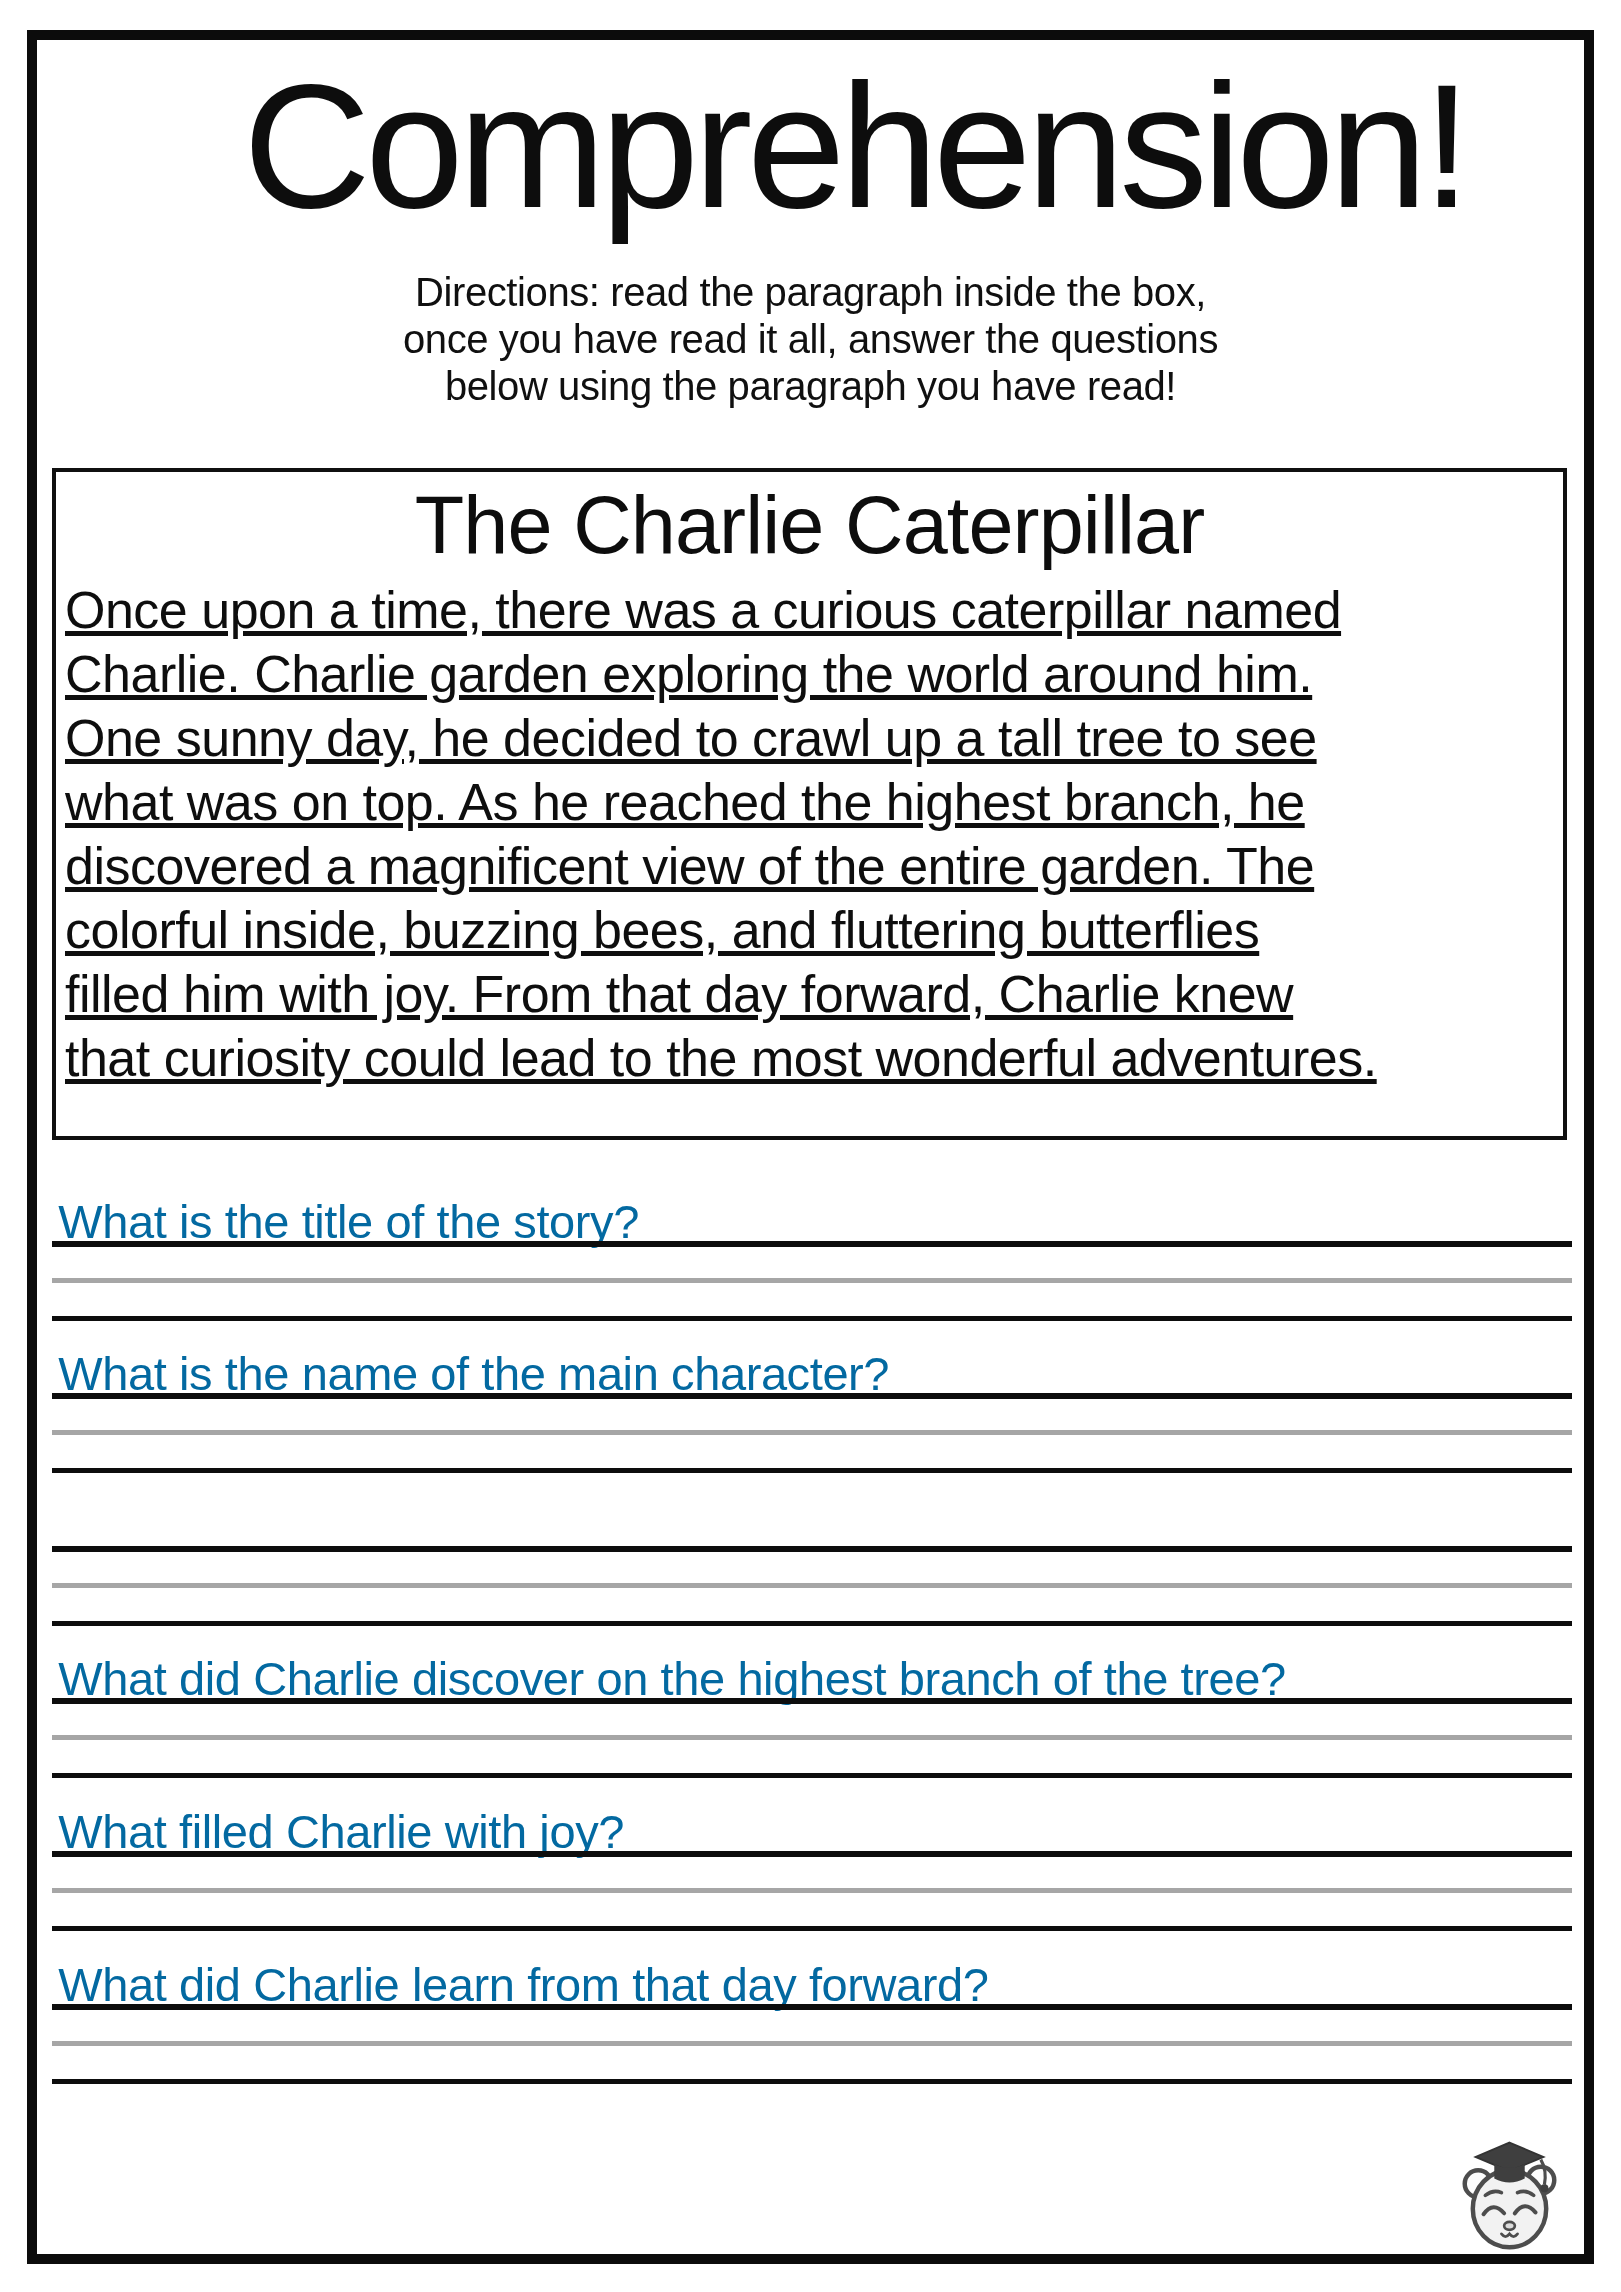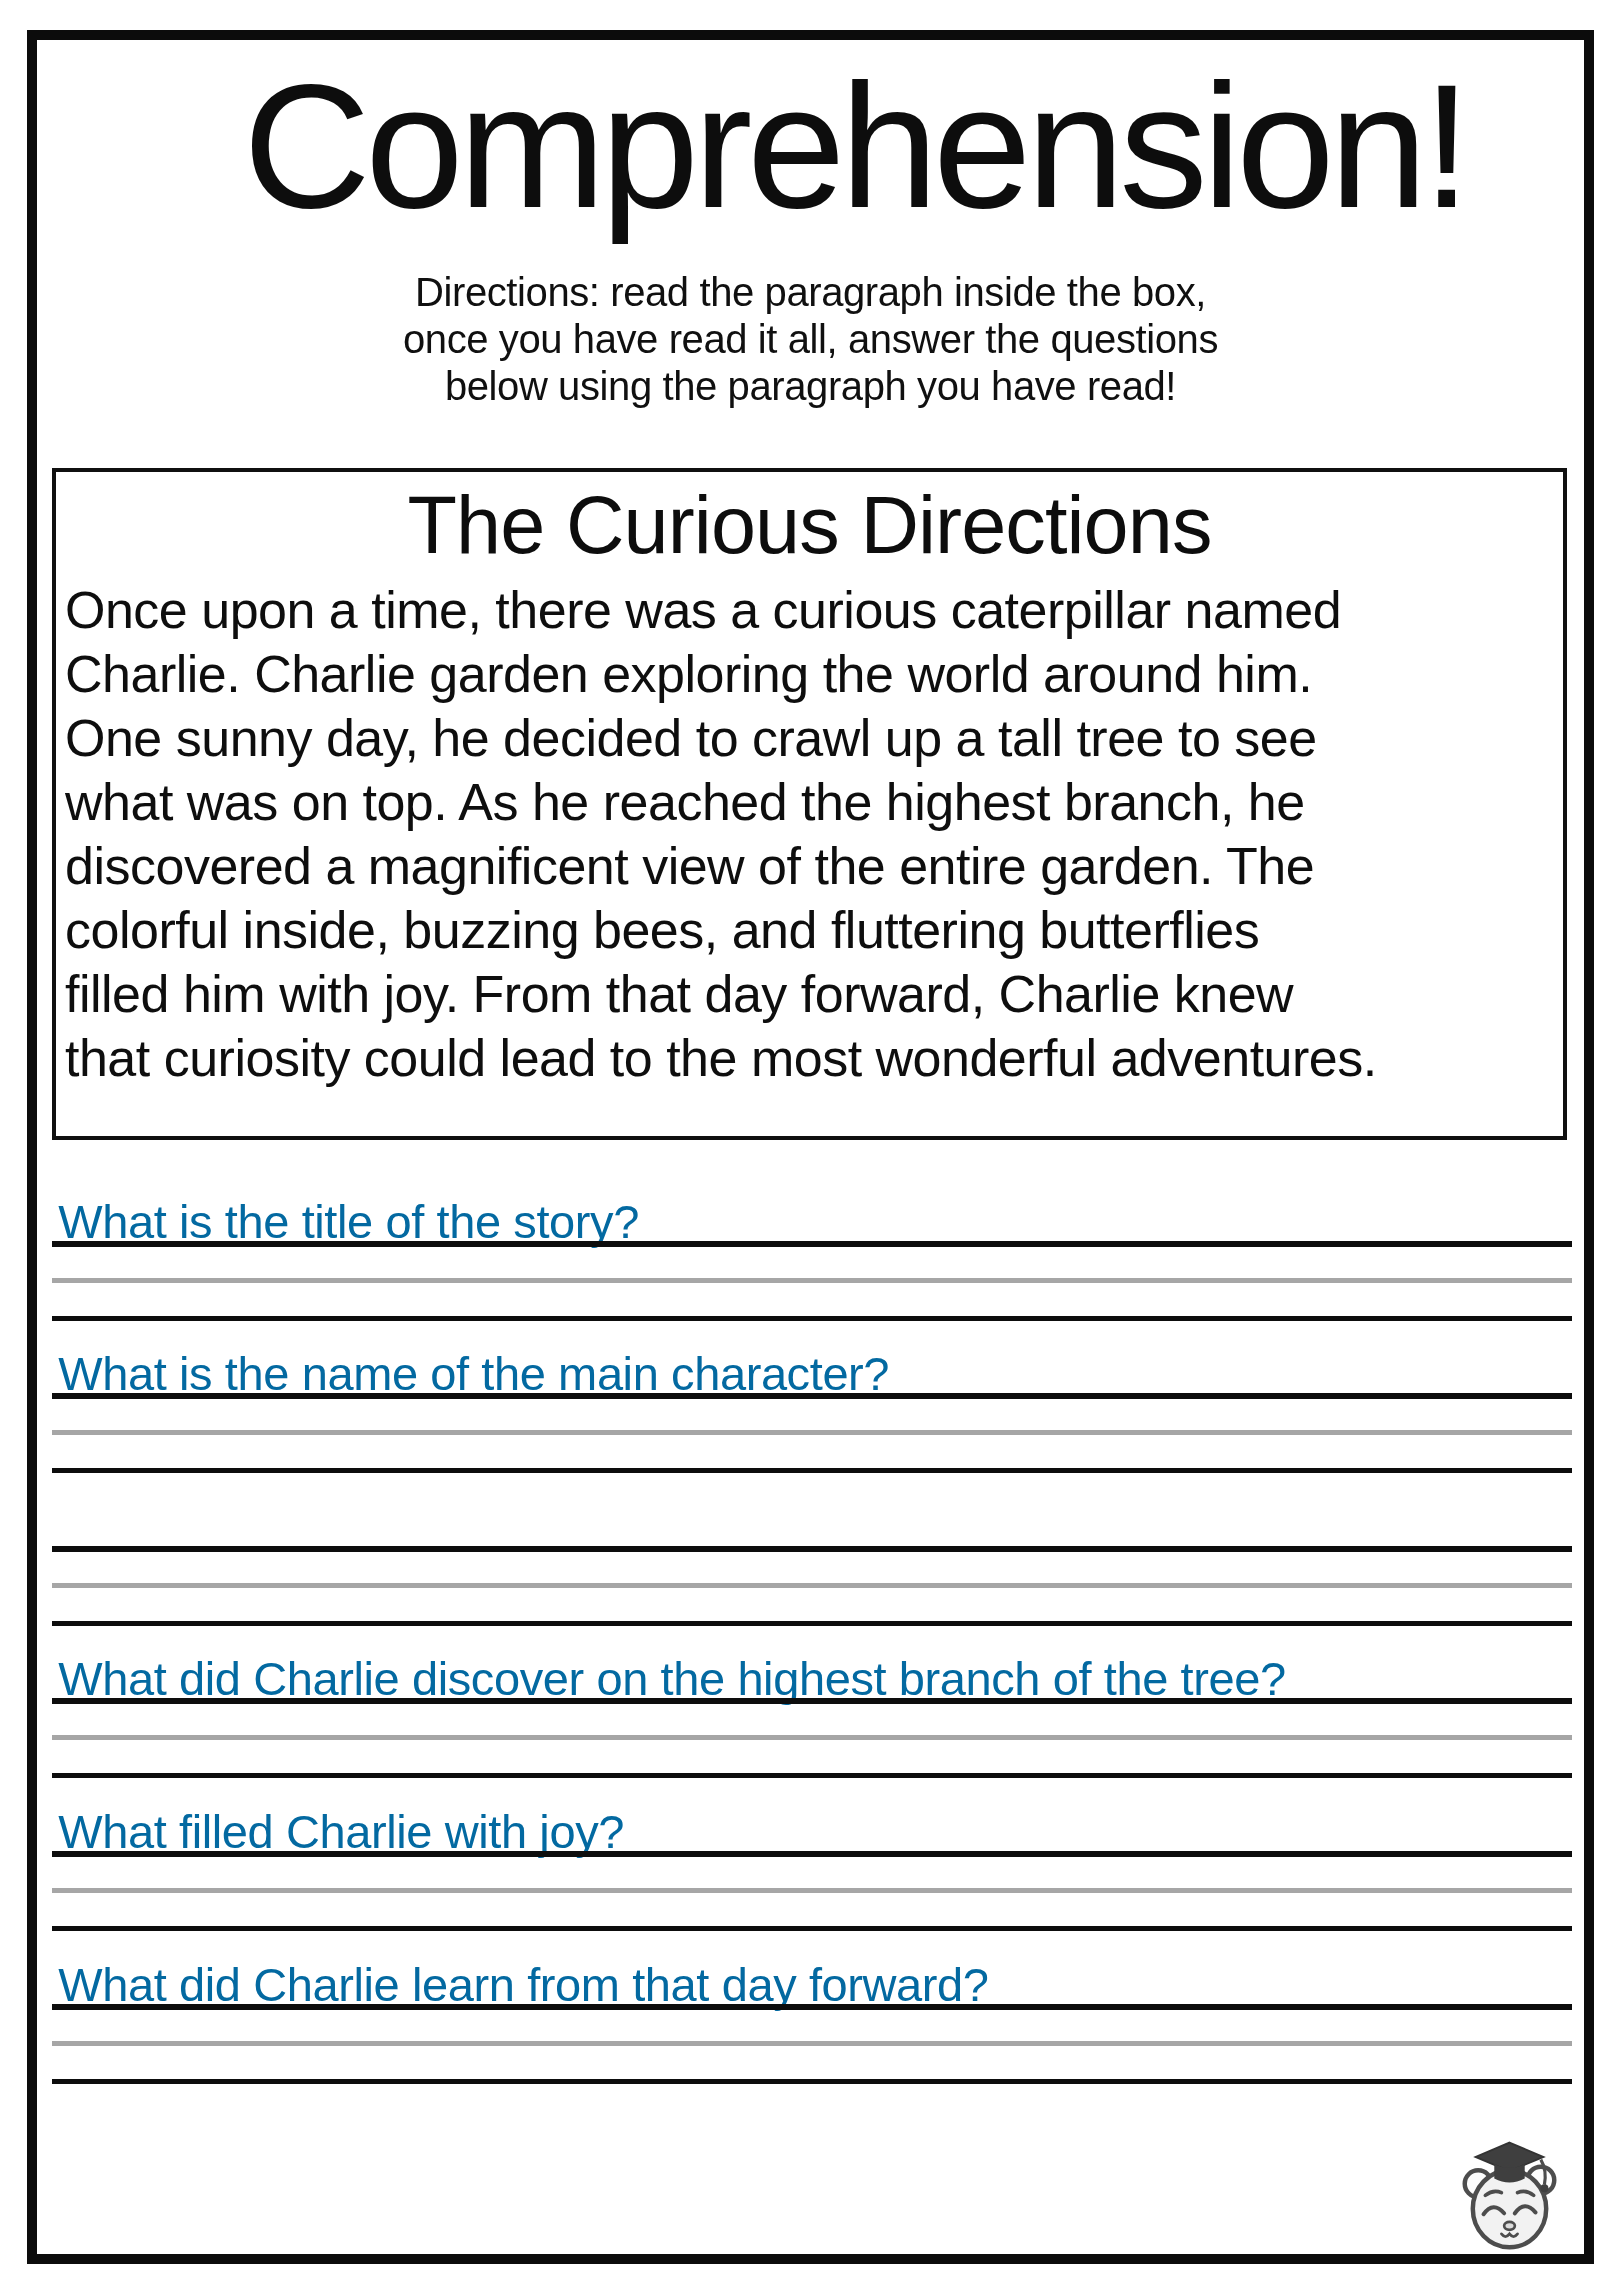--- a/index.html
+++ b/index.html
@@ -44,20 +44,21 @@
     font-size:81px;line-height:1;
     font-weight:400;letter-spacing:-0.9px;
     text-align:center;color:#0d0d0d;
     white-space:nowrap;
   }
   .story-body{
     margin-top:12.5px;
     padding:0 9px;
     font-size:52px;line-height:64px;letter-spacing:-0.5px;
     color:#0e0e0e;
+    text-decoration:underline;
   }
   .story-line{white-space:nowrap;}
   .question-block{
     position:absolute;left:52px;
     width:1520px;height:125px;
   }
   .q-label{
     position:absolute;left:6.3px;top:0;height:44px;
     font-size:47px;line-height:50px;letter-spacing:-0.4px;
     color:#0369a1;white-space:nowrap;
@@ -80,21 +81,21 @@
 
   <h1 class="title">Comprehension!</h1>
 
   <div class="directions">
     <div class="directions-line">Directions: read the paragraph inside the box,</div>
     <div class="directions-line">once you have read it all, answer the questions</div>
     <div class="directions-line">below using the paragraph you have read!</div>
   </div>
 
   <section class="story-box">
-    <h2 class="story-title">The Curious Directions</h2>
+    <h2 class="story-title">The Charlie Caterpillar</h2>
     <div class="story-body">
       <div class="story-line">Once upon a time, there was a curious caterpillar named</div>
       <div class="story-line">Charlie. Charlie garden exploring the world around him.</div>
       <div class="story-line">One sunny day, he decided to crawl up a tall tree to see</div>
       <div class="story-line">what was on top. As he reached the highest branch, he</div>
       <div class="story-line">discovered a magnificent view of the entire garden. The</div>
       <div class="story-line">colorful inside, buzzing bees, and fluttering butterflies</div>
       <div class="story-line">filled him with joy. From that day forward, Charlie knew</div>
       <div class="story-line">that curiosity could lead to the most wonderful adventures.</div>
     </div>

